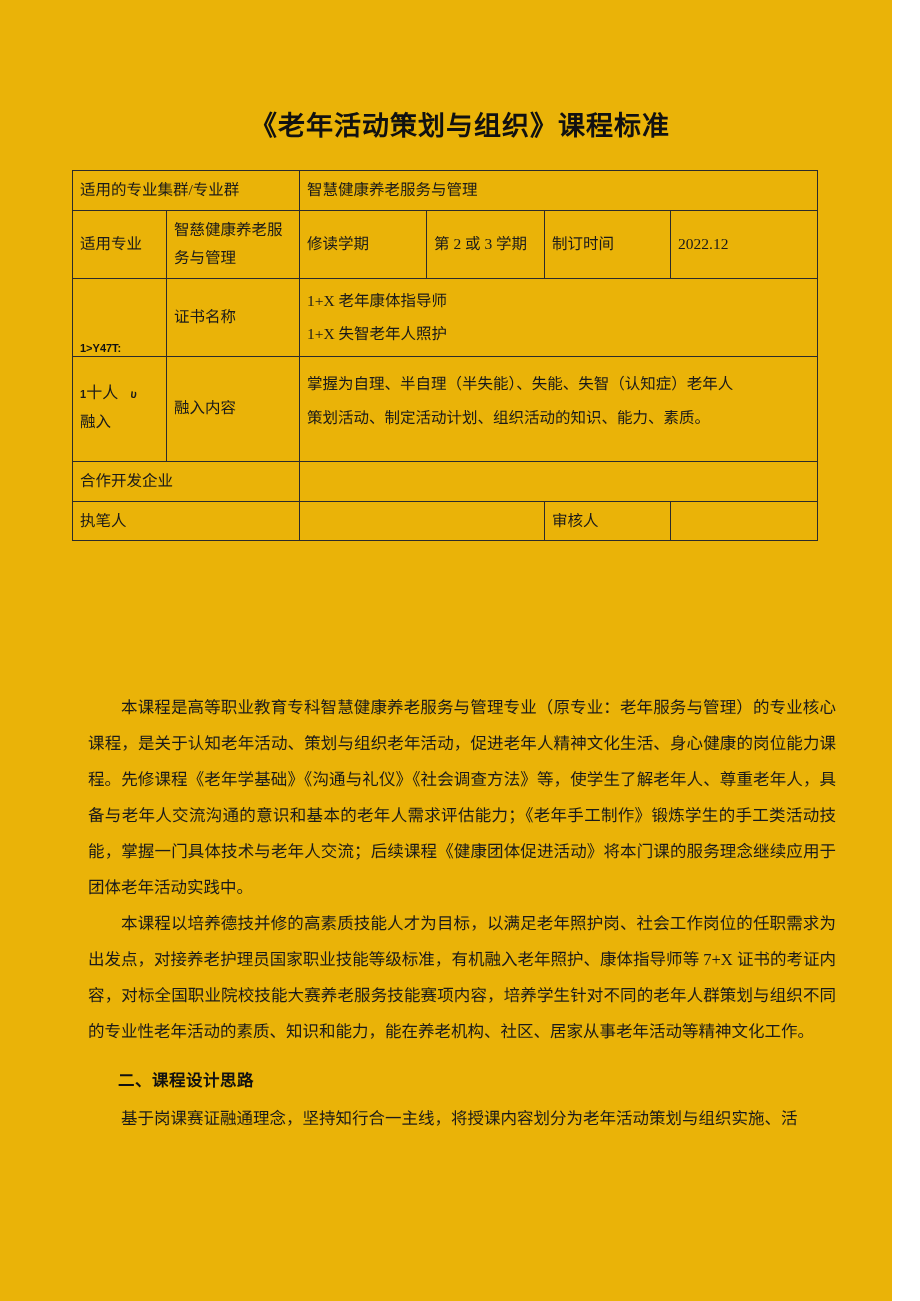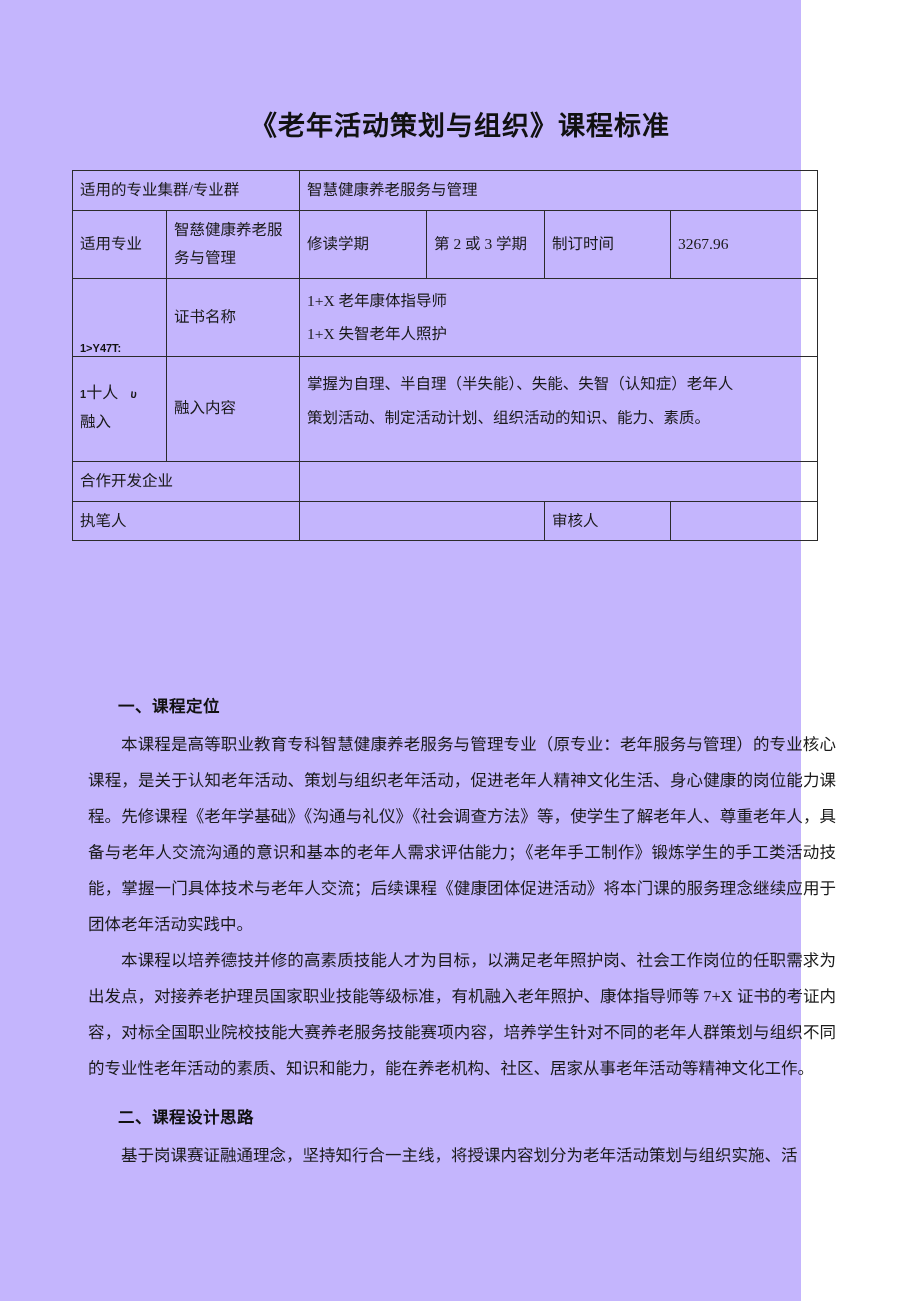--- a/index.html
+++ b/index.html
@@ -11,23 +11,23 @@
     width: 920px;
     height: 1301px;
     font-family: "Liberation Serif", "DejaVu Serif", serif;
     color: #1a1a1a;
     position: relative;
     overflow: hidden;
   }
   .page {
     position: absolute;
     left: 0; top: 0;
-    width: 801px;
+    width: 892px;
     height: 1301px;
-    background: #c4b5fd;
+    background: #eab308;
   }
 
   
   .doc-title {
     position: absolute;
     left: 0;
     top: 104px;
     width: 920px;
     text-align: center;
     font-size: 27px;
@@ -149,21 +149,21 @@
 
       <tr>
         <td class="cell-mid">适用专业</td>
         <td class="cell-top two-line">
           <span style="display:block">智慈健康养老服</span>
           <span style="display:block">务与管理</span>
         </td>
         <td class="cell-mid">修读学期</td>
         <td class="cell-mid nowrap">第 2 或 3 学期</td>
         <td class="cell-mid">制订时间</td>
-        <td class="cell-mid">3267.96</td>
+        <td class="cell-mid">2022.12</td>
       </tr>
 
 
 
       <tr>
         <td style="vertical-align:bottom; padding-bottom:2px;">
           <span class="artifact-a">1&gt;Y47T:</span>
         </td>
         <td class="cell-mid">证书名称</td>
         <td colspan="4" class="cell-mid">
@@ -195,21 +195,20 @@
         <td colspan="2" class="cell-mid">&nbsp;</td>
         <td class="cell-mid">审核人</td>
         <td class="cell-mid">&nbsp;</td>
       </tr>
 
     </tbody>
   </table>
 
   <div class="body-area">
 
-    <h2 class="sec-head">一、课程定位</h2>
     <p class="para">本课程是高等职业教育专科智慧健康养老服务与管理专业（原专业：老年服务与管理）的专业核心课程，是关于认知老年活动、策划与组织老年活动，促进老年人精神文化生活、身心健康的岗位能力课程。先修课程《老年学基础》《沟通与礼仪》《社会调查方法》等，使学生了解老年人、尊重老年人，具备与老年人交流沟通的意识和基本的老年人需求评估能力；《老年手工制作》锻炼学生的手工类活动技能，掌握一门具体技术与老年人交流；后续课程《健康团体促进活动》将本门课的服务理念继续应用于团体老年活动实践中。</p>
     <p class="para">本课程以培养德技并修的高素质技能人才为目标，以满足老年照护岗、社会工作岗位的任职需求为出发点，对接养老护理员国家职业技能等级标准，有机融入老年照护、康体指导师等 7+X 证书的考证内容，对标全国职业院校技能大赛养老服务技能赛项内容，培养学生针对不同的老年人群策划与组织不同的专业性老年活动的素质、知识和能力，能在养老机构、社区、居家从事老年活动等精神文化工作。</p>
 
     <div class="gap-md"></div>
 
     <h2 class="sec-head">二、课程设计思路</h2>
     <p class="para">基于岗课赛证融通理念，坚持知行合一主线，将授课内容划分为老年活动策划与组织实施、活</p>
 
   </div>
 

